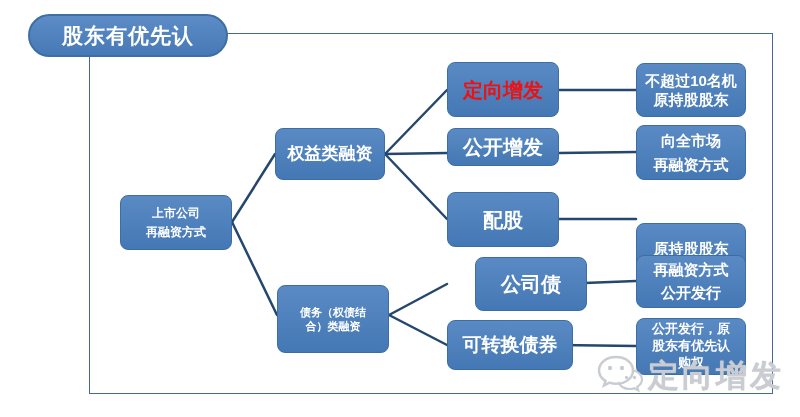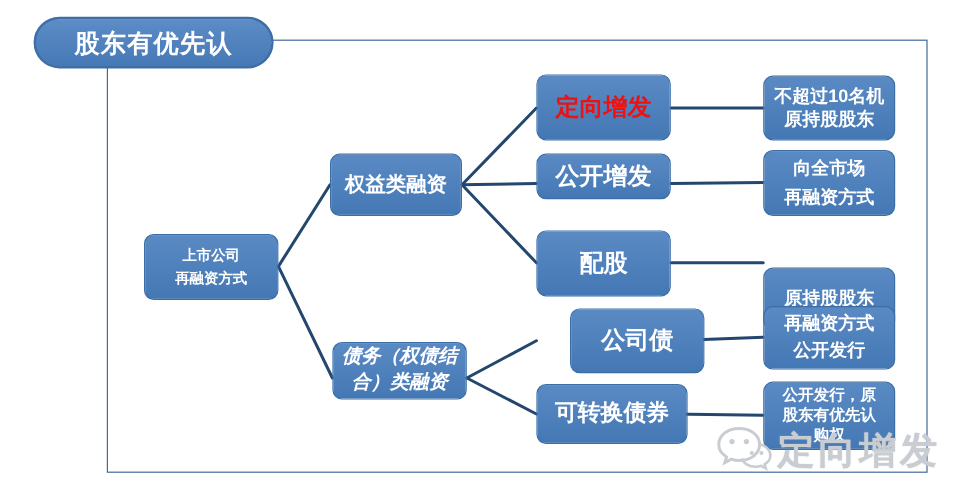--- a/index.html
+++ b/index.html
@@ -43,21 +43,21 @@
     text-align:center;
     color:#ffffff;font-weight:bold;
     white-space:pre-line;
     line-height:1.3;
     z-index:2;
   }
   
   .n-root   {left:120px;top:195px;width:112px;height:55px;font-size:12px;line-height:1.55;}
   
   .n-equity {left:275px;top:128px;width:110px;height:52px;font-size:17px;}
-  .n-debt   {left:277px;top:285px;width:112px;height:48px;font-size:16px;font-style:italic;}
+  .n-debt   {left:277px;top:285px;width:112px;height:68px;font-size:11px;}
   
   .n-m0{left:447px;top:62px; width:112px;height:55px;font-size:20px;}
   .n-m0{color:#EE1111;}
   .n-m1{left:447px;top:128px;width:112px;height:38px;font-size:20px;}
   .n-m2{left:447px;top:192px;width:112px;height:55px;font-size:20px;}
   .n-m3{left:447px;top:257px;width:112px;height:54px;font-size:20px;margin-left:28px;}
   .n-m4{left:447px;top:320px;width:126px;height:50px;font-size:19px;}
   
   .n-d0{left:636px;top:63px; width:110px;height:54px;font-size:15px;}
   .n-d1{left:636px;top:125px;width:110px;height:55px;font-size:15px;line-height:1.6;}

